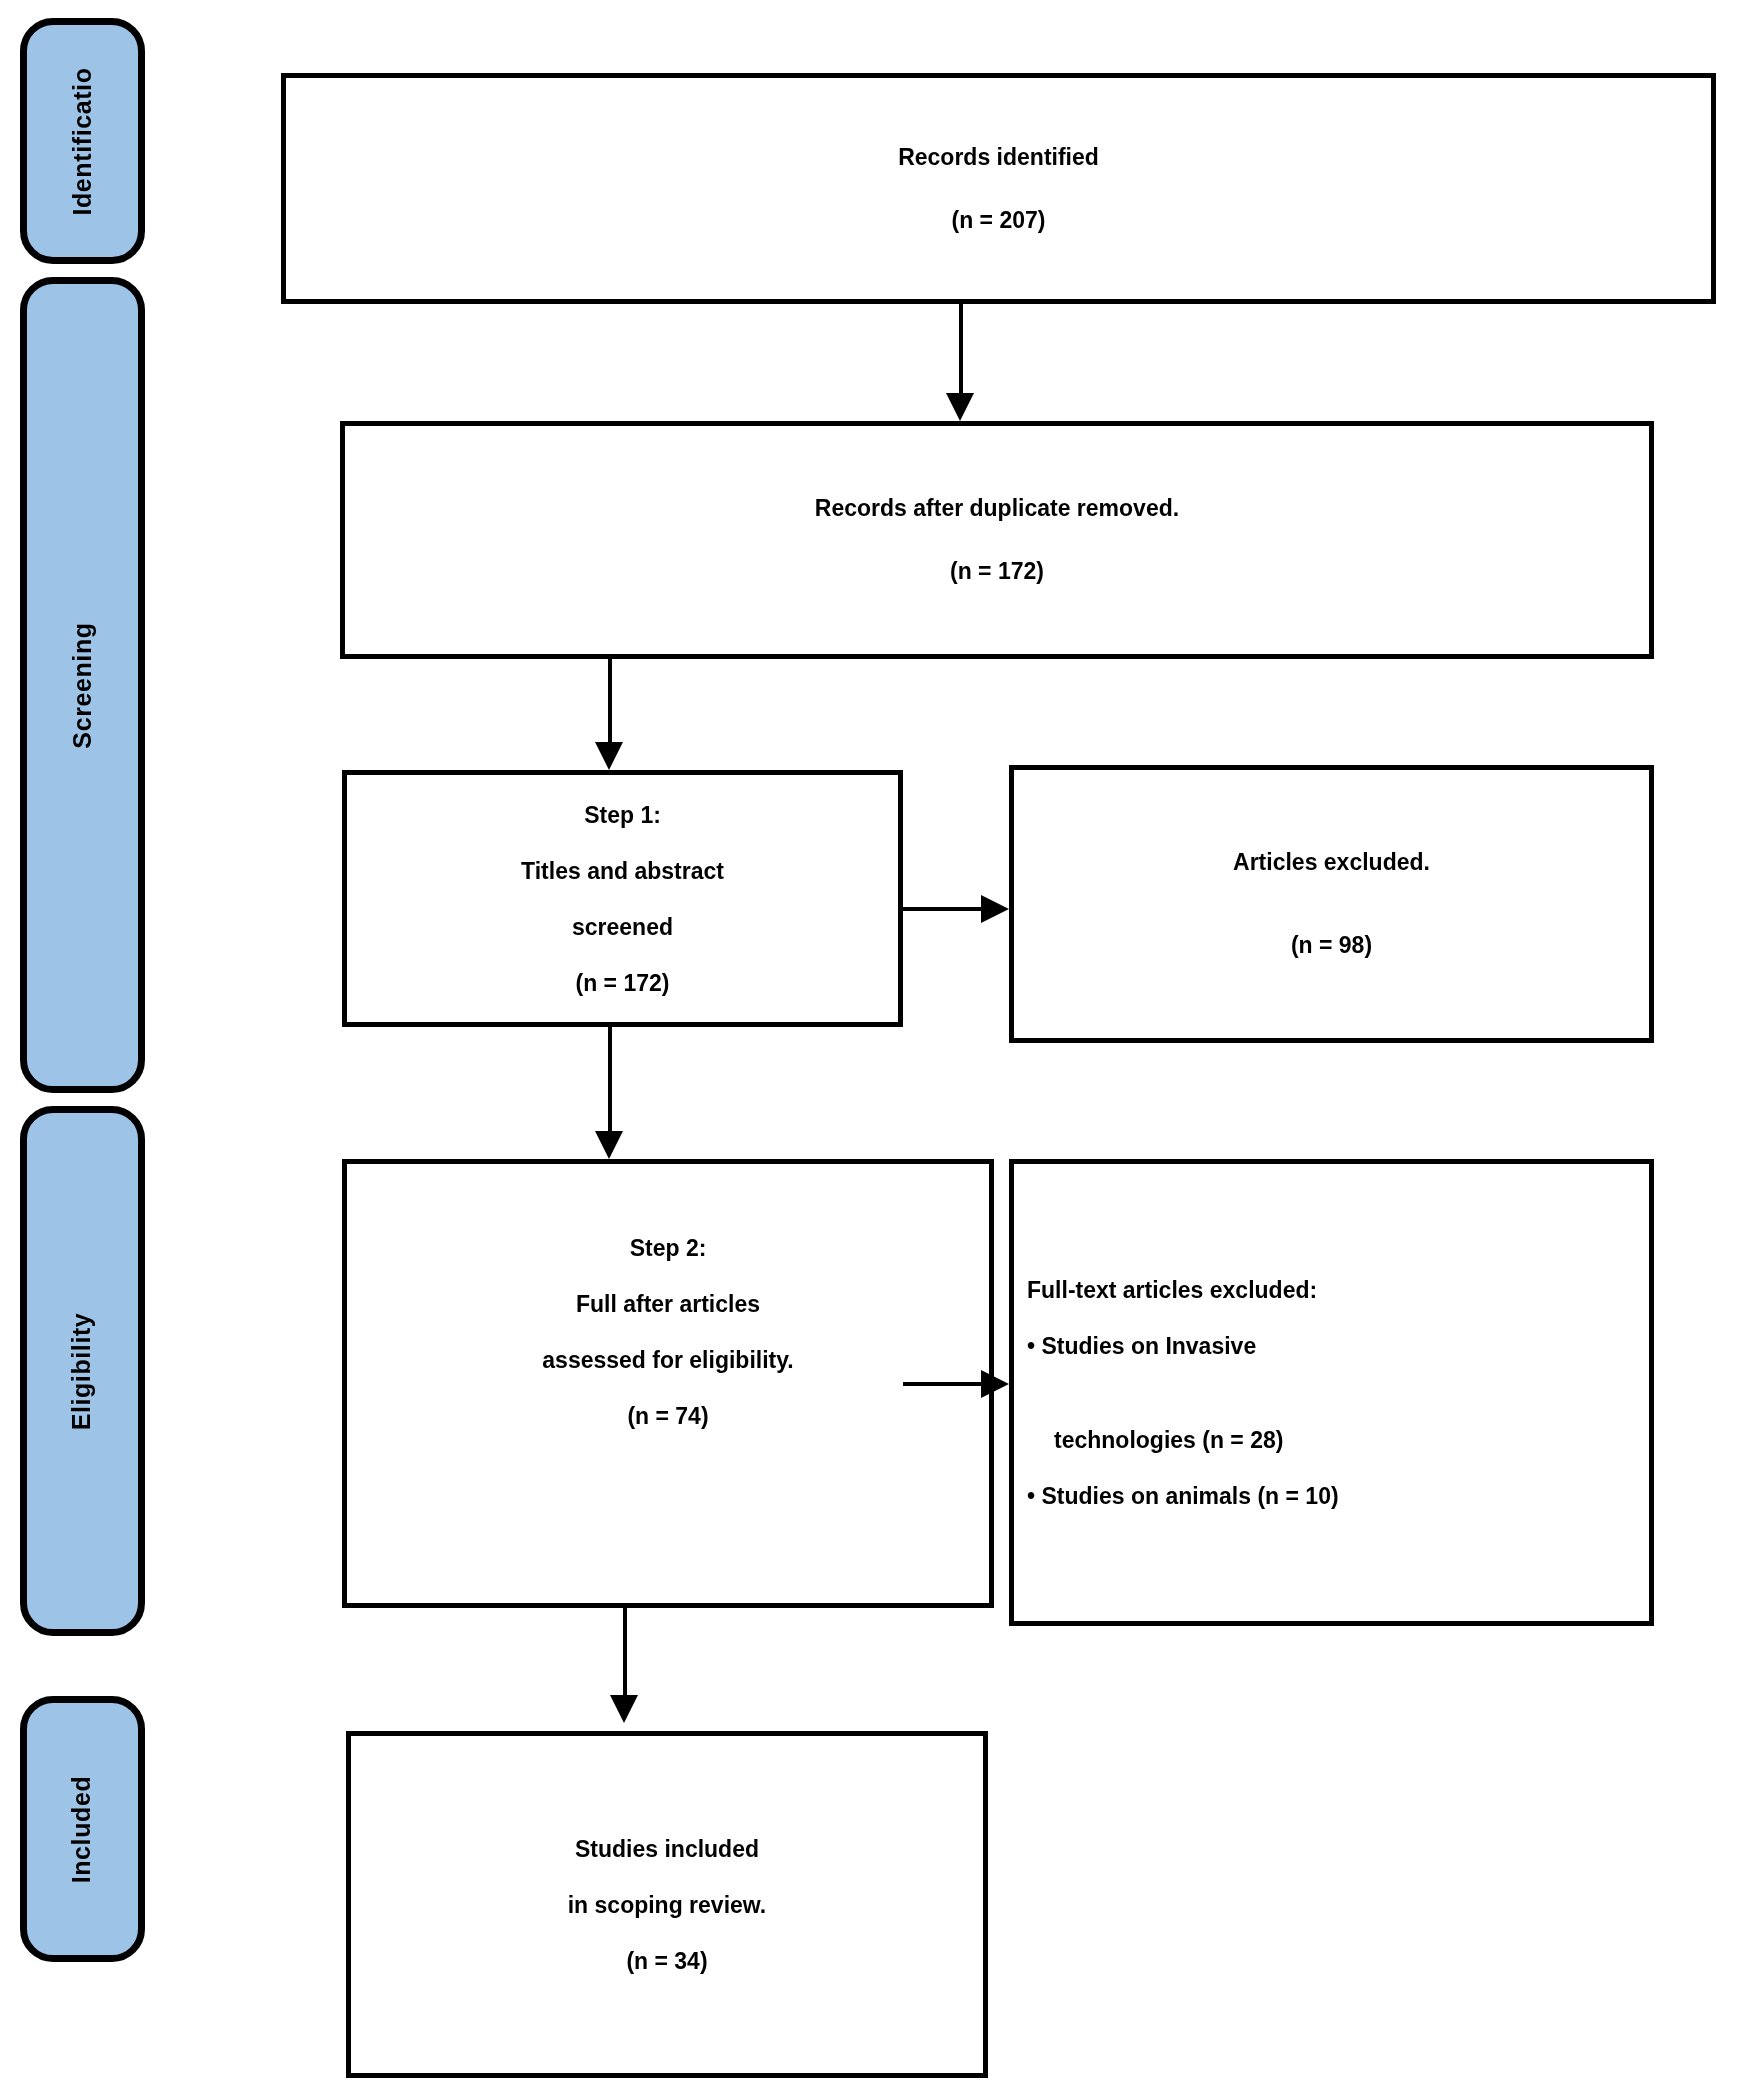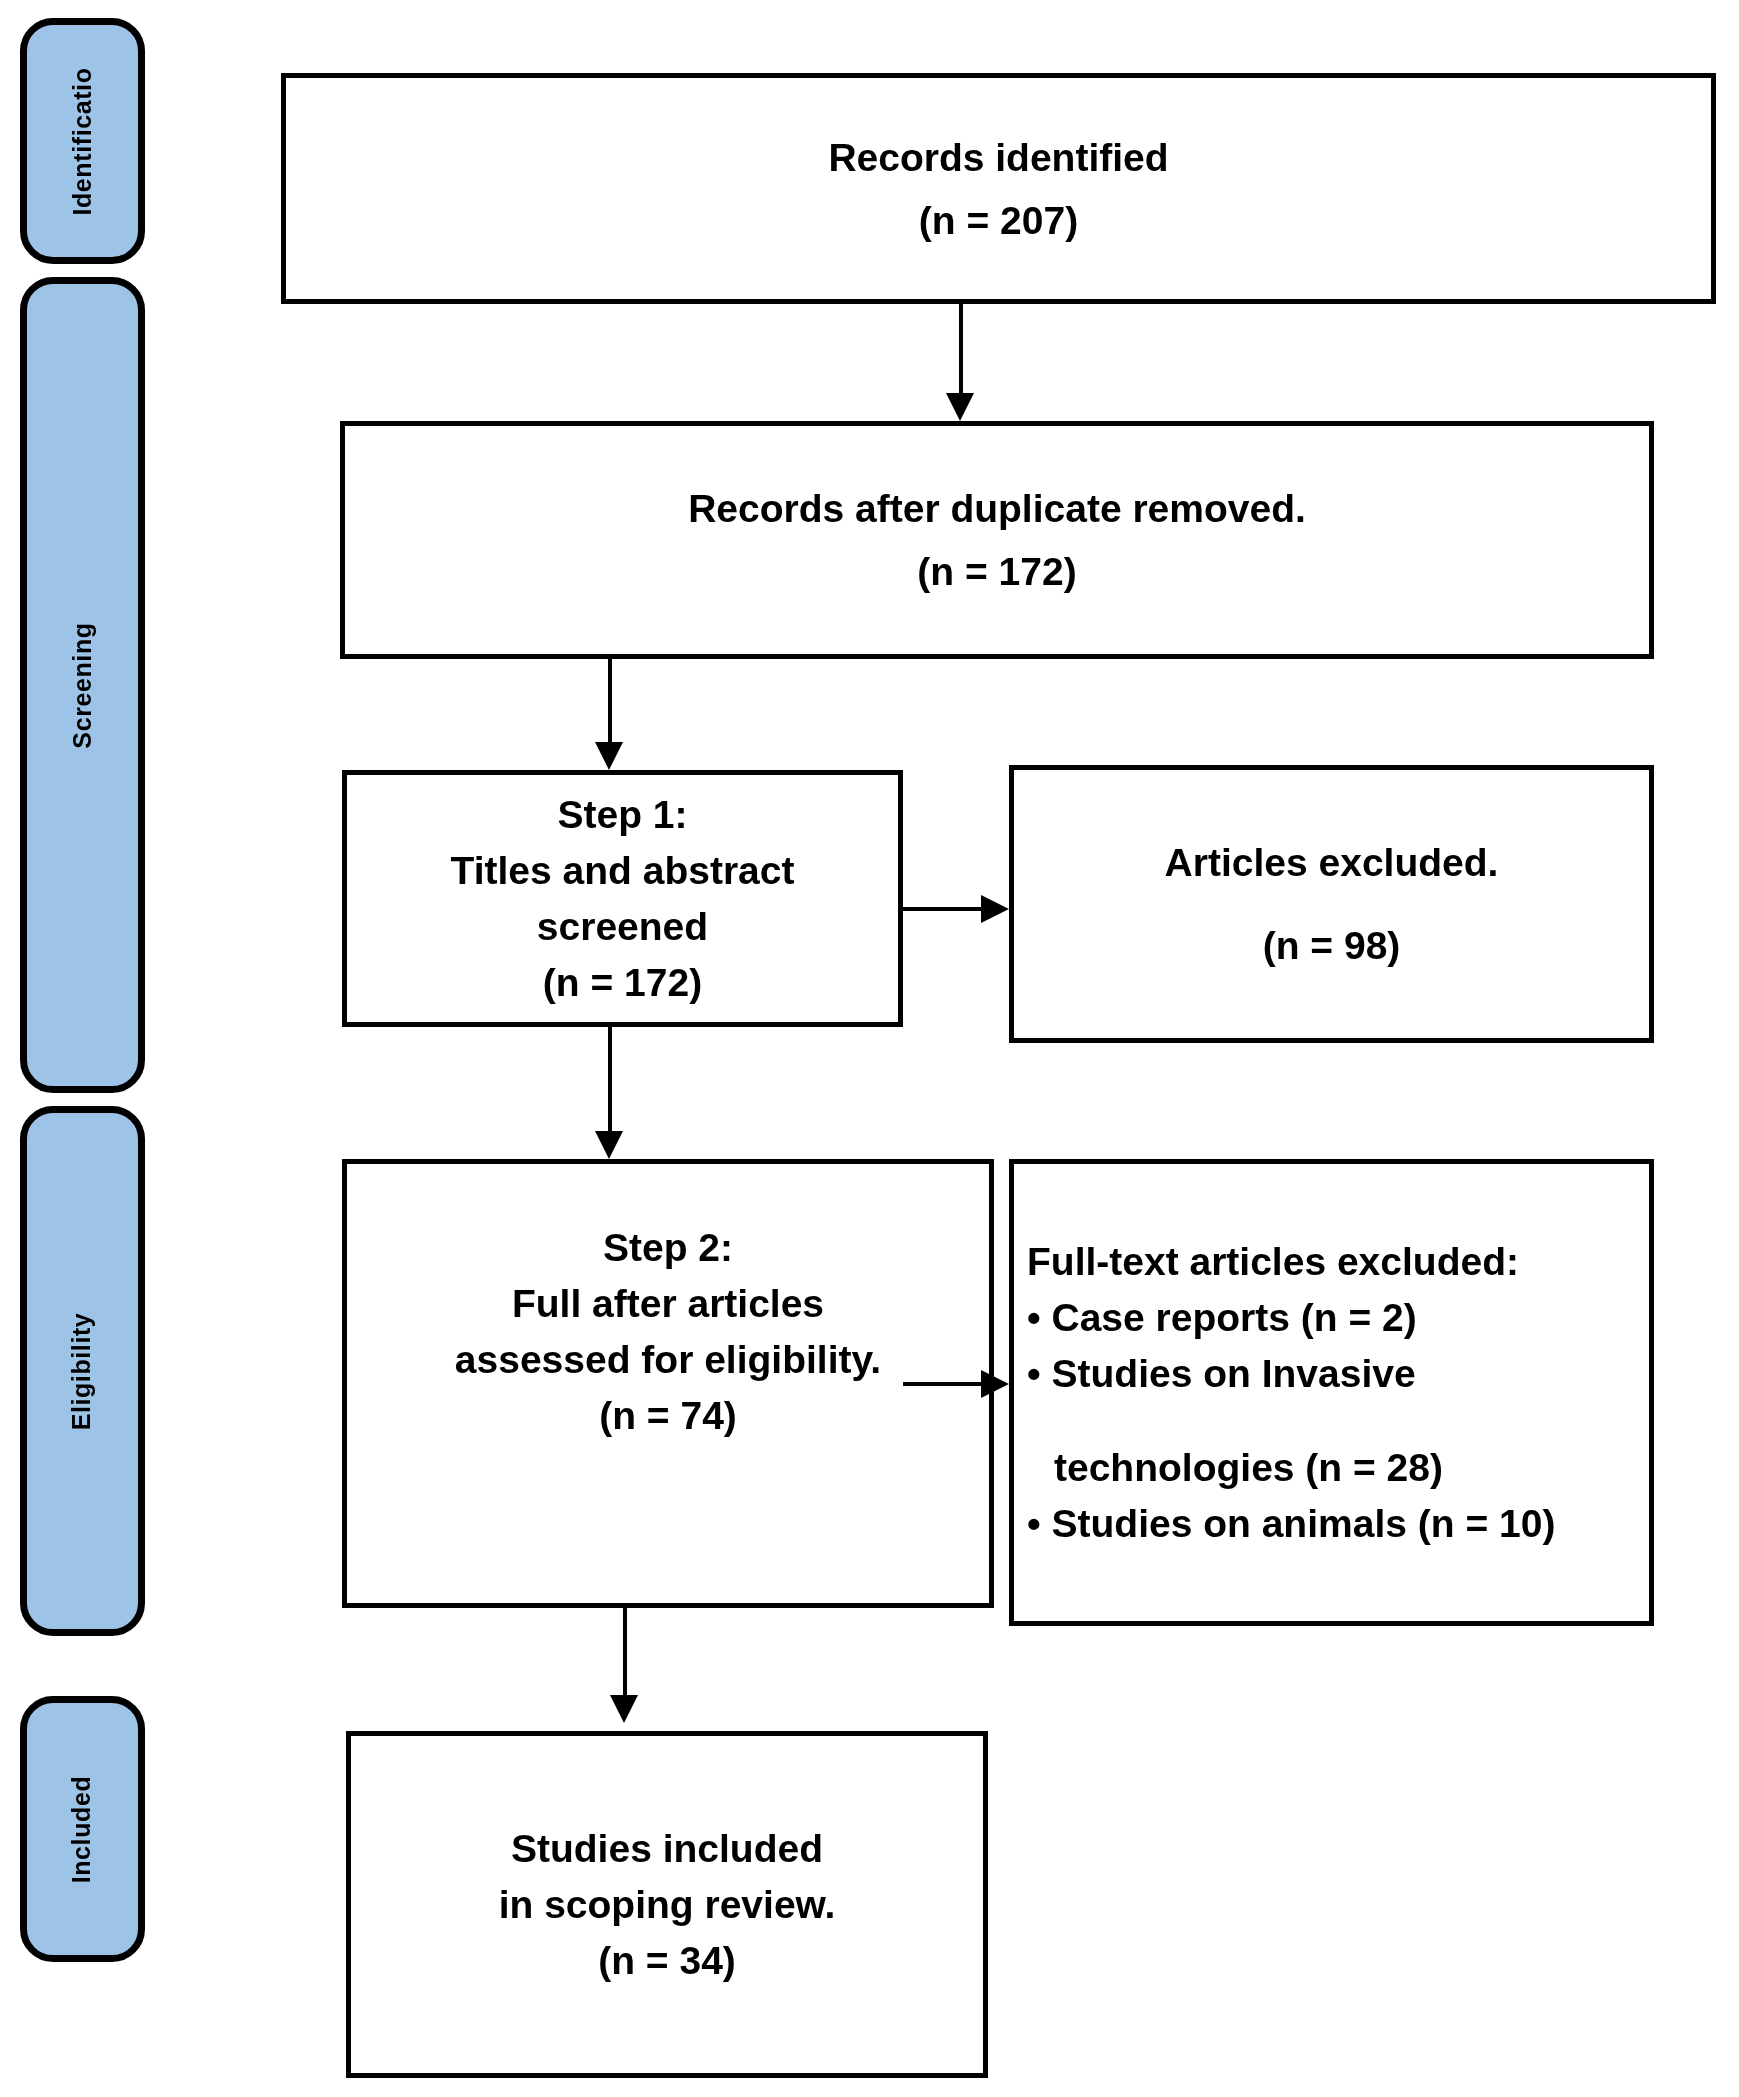--- a/index.html
+++ b/index.html
@@ -47,21 +47,21 @@
   .box {
     position: absolute;
     background: #ffffff;
     border: 5.6px solid #000;
     box-sizing: border-box;
     display: flex;
     flex-direction: column;
     align-items: center;
     justify-content: center;
     text-align: center;
-    font-size: 39px;
+    font-size: 23px;
   }
   .box .ln { line-height: 63px; }
 
   #box-records-identified { left: 281px;  top: 73px;  width: 1435px; height: 231px; }
   #box-records-after-dup  { left: 340px;  top: 421px;  width: 1314px; height: 238px; }
 
   #box-step1              { left: 342px;  top: 770px; width: 561px;  height: 257px; }
   #box-step1 .ln          { line-height: 56px; }
 
   #box-articles-excluded  { left: 1009px; top: 765px; width: 645px; height: 278px; gap: 20px; }
@@ -155,21 +155,20 @@
 
   <div class="box" id="box-step2">
     <div class="ln">Step 2:</div>
     <div class="ln">Full after articles</div>
     <div class="ln">assessed for eligibility.</div>
     <div class="ln">(n = 74)</div>
   </div>
 
   <div class="box" id="box-fulltext-excluded">
     <div class="ln">Full-text articles excluded:</div>
-    <div class="ln">• Case reports (n = 2)</div>
     <div class="ln">• Studies on Invasive</div>
     <div class="ln indent">technologies (n = 28)</div>
     <div class="ln">• Studies on animals (n = 10)</div>
   </div>
 
   <div class="box" id="box-studies-included">
     <div class="ln">Studies included</div>
     <div class="ln">in scoping review.</div>
     <div class="ln">(n = 34)</div>
   </div>

